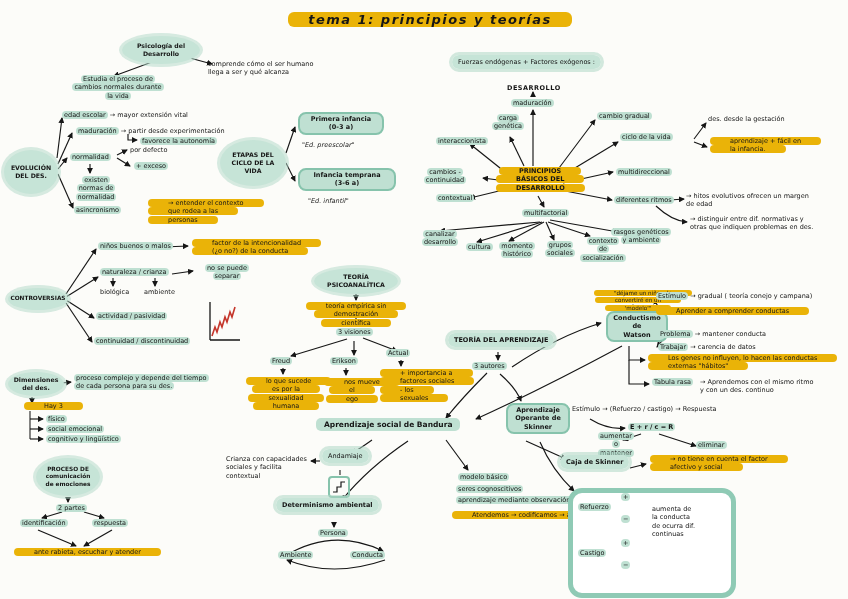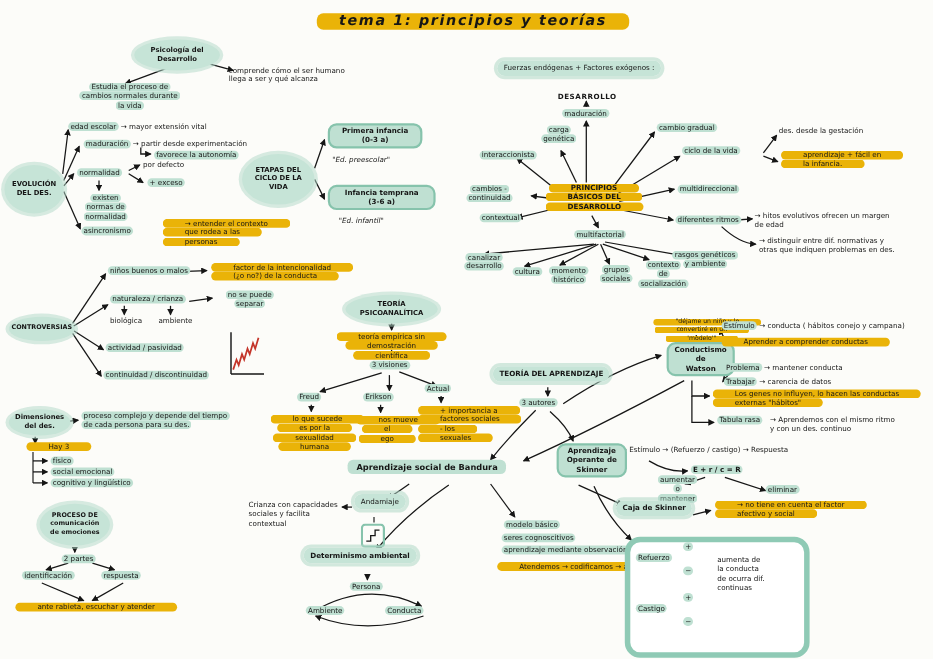--- a/index.html
+++ b/index.html
@@ -255,21 +255,21 @@
 <div class="n nw b" style="left:448px;top:336px"><span class="cloud">TEORÍA DEL APRENDIZAJE</span></div>
 <div class="n nw" style="left:472px;top:362px"><span class="hl">3 autores</span></div>
 
 <div class="n c sm" style="left:594px;top:290px;width:88px"><span class="hl2">"déjame un niño y lo
 convertiré en un 'modelo'"</span></div>
 <div class="n tealbox b" style="left:606px;top:311px;width:48px">Conductismo
 de
 Watson</div>
 <div class="n nw" style="left:656px;top:292px">
   <span class="hl">Estímulo</span>
-  <span>→ conducta ( hábitos conejo y campana)</span></div>
+  <span>→ gradual ( teoría conejo y campana)</span></div>
 <div class="n nw" style="left:656px;top:307px"><span class="hl2">Aprender a comprender conductas</span></div>
 <div class="n nw" style="left:658px;top:330px">
   <span class="hl">Problema</span>
   <span>→ mantener conducta</span></div>
 <div class="n nw" style="left:658px;top:343px">
   <span class="hl">Trabajar</span>
   <span>→ carencia de datos</span></div>
 <div class="n" style="left:648px;top:354px;width:178px"><span class="hl2">Los genes no influyen, lo hacen las conductas
 externas "hábitos"</span></div>
 <div class="n nw" style="left:652px;top:378px"><span class="hl">Tabula rasa</span></div>

